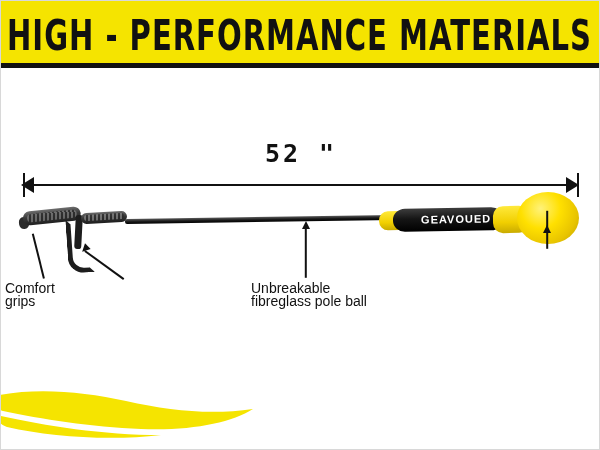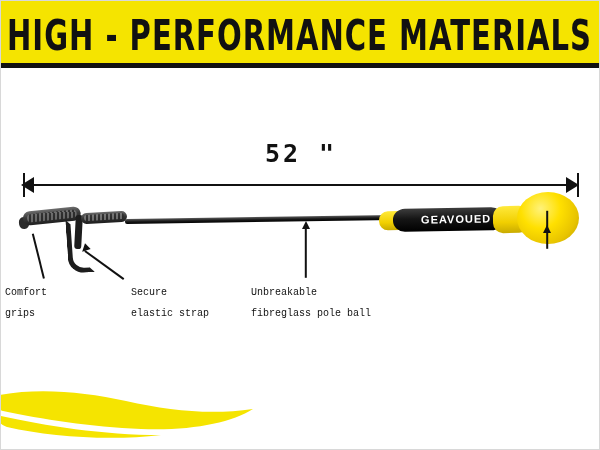--- a/index.html
+++ b/index.html
@@ -244,23 +244,23 @@
     top: 191px;
     width: 62px;
     height: 52px;
     background: radial-gradient(circle at 38% 32%, #fff27a 0%, #ffe000 38%, #e8c400 70%, #b99c00 100%);
     border-radius: 50%;
   }
 
   
   .callout-text {
     position: absolute;
-    font-family: Liberation Mono, monospace;
-    font-size: 10px;
-    line-height: 21px;
+    font-family: Liberation Sans, sans-serif;
+    font-size: 14px;
+    line-height: 13px;
     color: #111111;
     white-space: pre-line;
   }
   .leader {
     position: absolute;
     background: #111111;
     transform-origin: left center;
     height: 1.6px;
   }
   .leader-head {
@@ -311,22 +311,20 @@
     <div class="collar2"></div>
     <div class="ball"></div>
   </div>
 
   <div class="leader" style="left:32px; top:232px; width:46px; transform:rotate(76deg);"></div>
   <div class="callout-text" style="left:4px; top:281px;">Comfort
 grips</div>
 
   <div class="leader" style="left:84px; top:249px; width:48px; transform:rotate(36deg);"></div>
   <div class="leader-head" style="left:80px; top:244px; transform:rotate(225deg);"></div>
-  <div class="callout-text" style="left:130px; top:281px;">Secure
-elastic strap</div>
 
   <div class="leader" style="left:305px; top:226px; width:50px; transform:rotate(90deg);"></div>
   <div class="leader-head" style="left:301px; top:220px;"></div>
   <div class="callout-text" style="left:250px; top:281px;">Unbreakable
 fibreglass pole ball</div>
 
   <div class="leader" style="left:546px; top:247px; width:38px; transform:rotate(-90deg);"></div>
   <div class="leader-head" style="left:542px; top:224px;"></div>
 
   <div class="brush">

